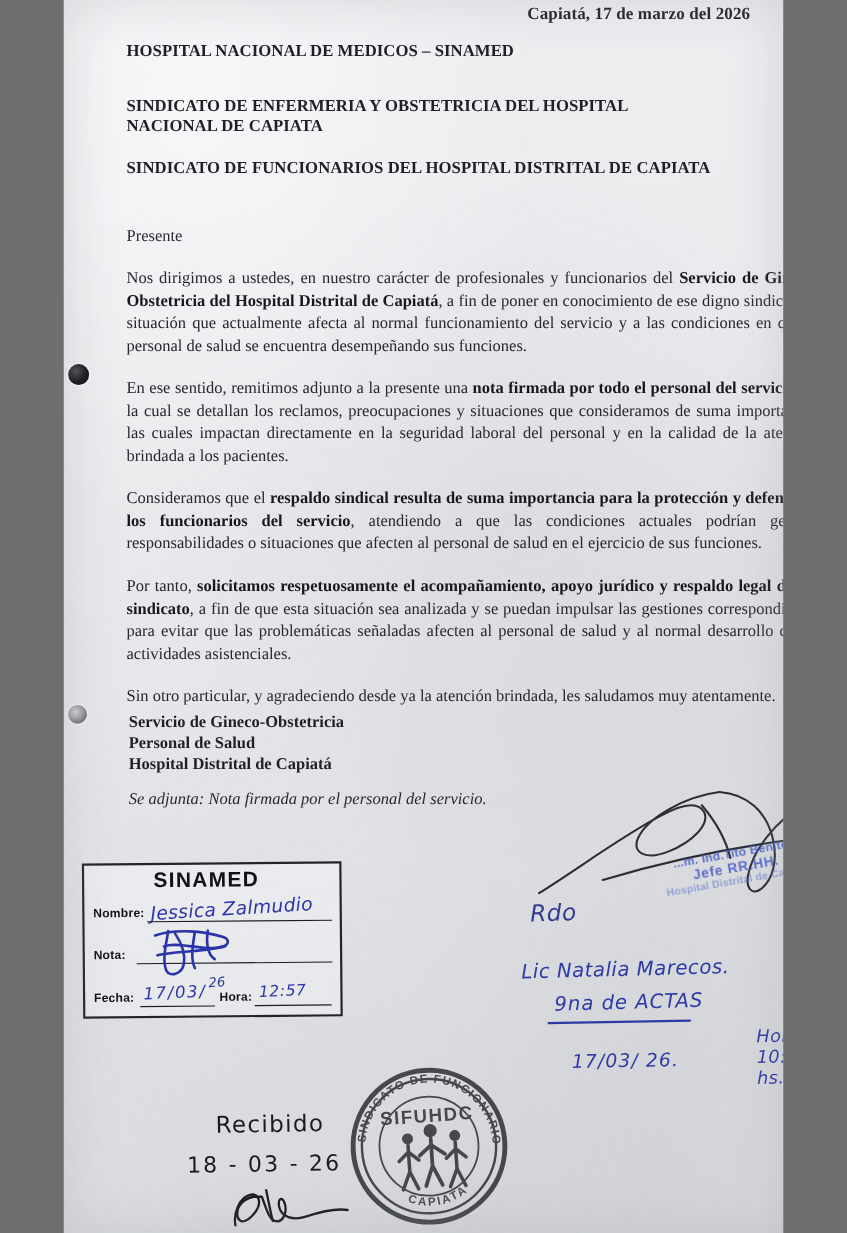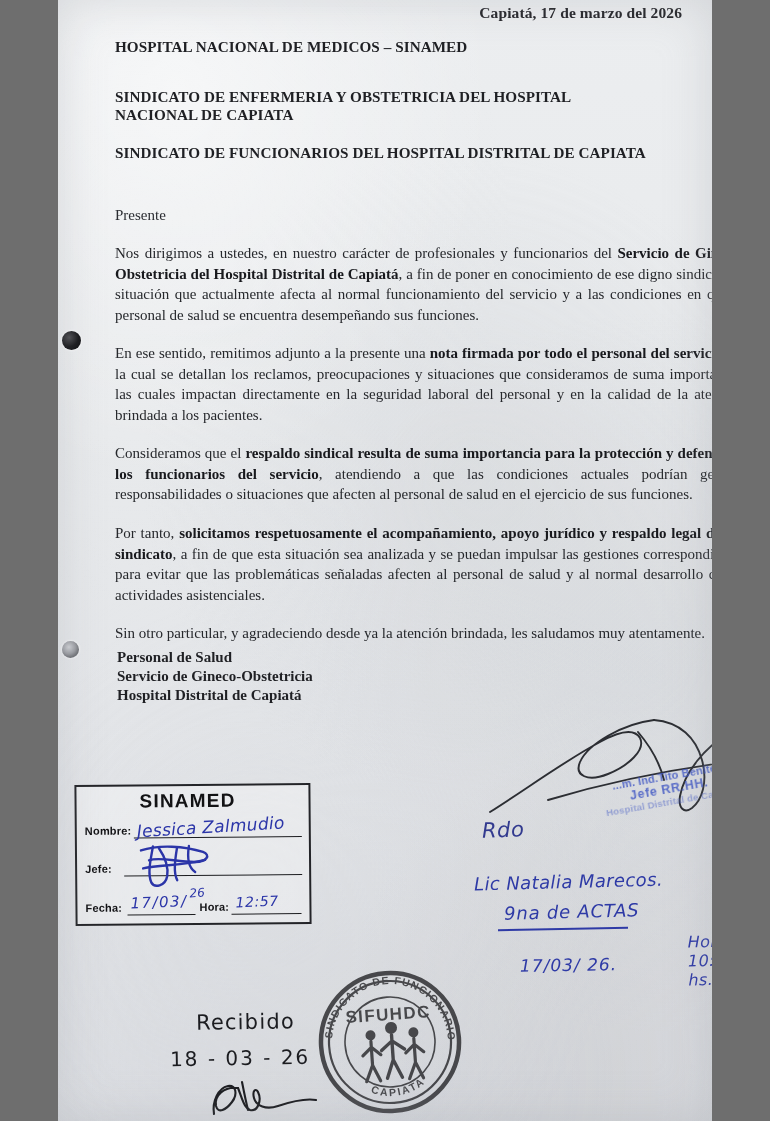--- a/index.html
+++ b/index.html
@@ -302,37 +302,38 @@
 
   <div class="body-block">
     <p class="para"><span>Nos dirigimos a ustedes, en nuestro carácter de profesionales y funcionarios del </span><b>Servicio de Gineco-Obstetricia del Hospital Distrital de Capiatá</b><span>, a fin de poner en conocimiento de ese digno sindicato la situación que actualmente afecta al normal funcionamiento del servicio y a las condiciones en que el personal de salud se encuentra desempeñando sus funciones.</span></p>
     <p class="para"><span>En ese sentido, remitimos adjunto a la presente una </span><b>nota firmada por todo el personal del servicio</b><span>, en la cual se detallan los reclamos, preocupaciones y situaciones que consideramos de suma importancia, las cuales impactan directamente en la seguridad laboral del personal y en la calidad de la atención brindada a los pacientes.</span></p>
     <p class="para"><span>Consideramos que el </span><b>respaldo sindical resulta de suma importancia para la protección y defensa de los funcionarios del servicio</b><span>, atendiendo a que las condiciones actuales podrían generar responsabilidades o situaciones que afecten al personal de salud en el ejercicio de sus funciones.</span></p>
     <p class="para"><span>Por tanto, </span><b>solicitamos respetuosamente el acompañamiento, apoyo jurídico y respaldo legal de ese sindicato</b><span>, a fin de que esta situación sea analizada y se puedan impulsar las gestiones correspondientes para evitar que las problemáticas señaladas afecten al personal de salud y al normal desarrollo de las actividades asistenciales.</span></p>
     <p class="para closing"><span>Sin otro particular, y agradeciendo desde ya la atención brindada, les saludamos muy atentamente.</span></p>
   </div>
 
   <div class="signoff">
+    <div>Servicio de Gineco-Obstetricia</div>
     <div>Personal de Salud</div>
-    <div>Servicio de Gineco-Obstetricia</div>
     <div>Hospital Distrital de Capiatá</div>
   </div>
 
+  <div class="attach">Se adjunta: Nota firmada por el personal del servicio.</div>
 
   <div class="punch p1"></div>
   <div class="punch p2"></div>
 
   <div class="sinamed-box">
     <div class="sinamed-title">SINAMED</div>
 
     <div class="field f-nombre">Nombre:</div>
     <div class="rule r-nombre"></div>
     <div class="hw hw-name">Jessica Zalmudio</div>
 
-    <div class="field f-firma">Jefe:</div>
+    <div class="field f-firma">Nota:</div>
     <div class="rule r-firma"></div>
     <svg class="hw-firma-scribble" viewBox="0 0 92 46">
       <g fill="none" stroke="#2b35a8" stroke-width="2.4" stroke-linecap="round">
         <path d="M8 8 C26 2, 52 4, 70 10 C78 13, 74 20, 62 20 C44 20, 26 14, 16 18"></path>
         <path d="M20 4 C18 16, 14 30, 18 40 C21 46, 32 44, 34 34 C36 22, 30 12, 26 6"></path>
         <path d="M44 6 C42 18, 40 30, 44 38"></path>
         <path d="M56 4 C54 16, 56 26, 62 30"></path>
         <path d="M10 26 C26 22, 50 24, 72 18"></path>
       </g>
     </svg>

